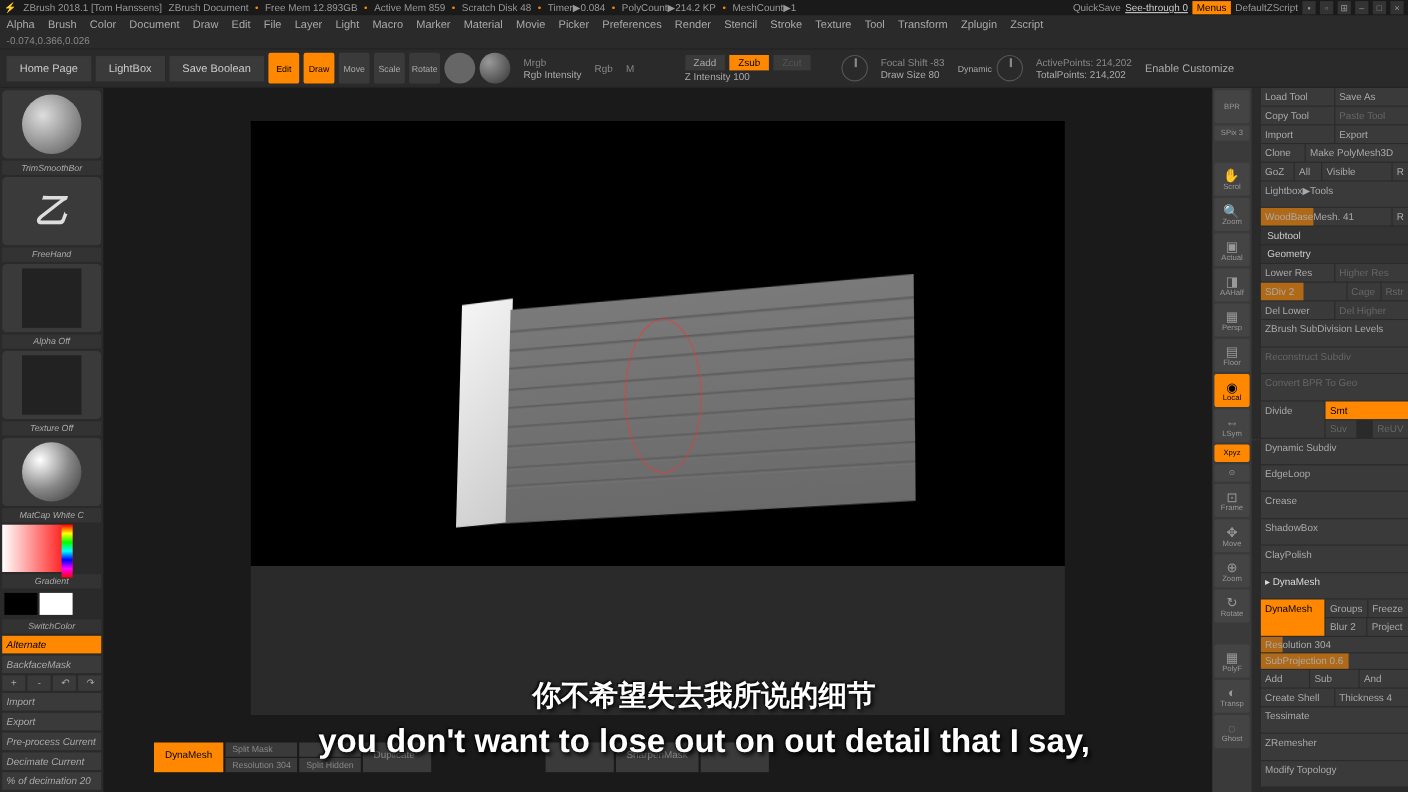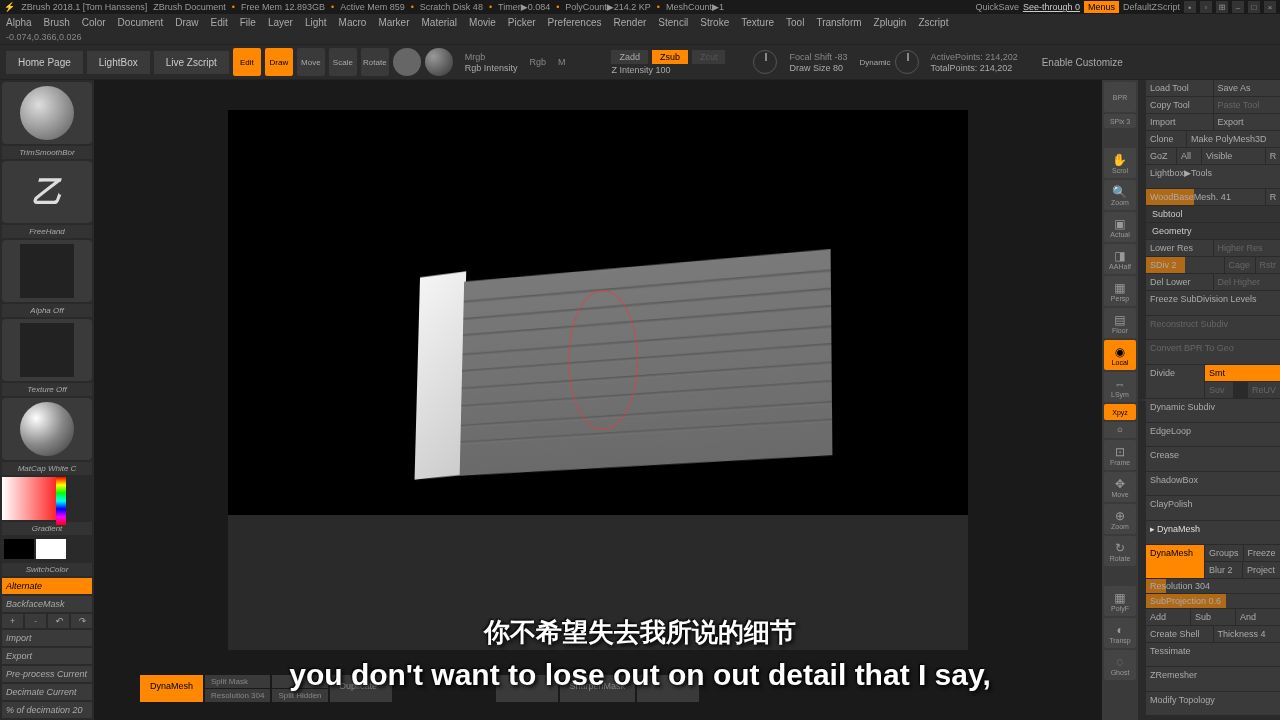--- a/index.html
+++ b/index.html
@@ -136,21 +136,21 @@
   <span>Transform</span>
   <span>Zplugin</span>
   <span>Zscript</span>
 </div>
 
 <div class="coord">-0.074,0.366,0.026</div>
 
 <div class="toolbar">
   <div class="tab-btn">Home Page</div>
   <div class="tab-btn">LightBox</div>
-  <div class="tab-btn">Live Zscript</div>
+  <div class="tab-btn">Save Boolean</div>
   <div class="mode-btn active">
       <span>Edit</span>
     </div>
   <div class="mode-btn active">
       <span>Draw</span>
     </div>
   <div class="mode-btn">
       <span>Move</span>
     </div>
   <div class="mode-btn">
@@ -185,21 +185,21 @@
   <div class="tbgroup">
     <span class="lbl">Focal Shift -83</span>
     <span class="val">Draw Size 80</span>
   </div>
   <span style="font-size:8px;margin-left:8px">Dynamic</span>
   <div class="dial"></div>
   <div class="tbgroup" style="">
     <span class="lbl">ActivePoints: 214,202</span>
     <span class="val">TotalPoints: 214,202</span>
   </div>
-  <span style="margin-left:20px">Enable Customize</span>
+  <span style="margin-left:8px">Enable Customize</span>
 </div>
 
 <div class="main">
 
   <div class="left-panel">
     <div class="lp-slot">
         <div class="brush-sphere"></div>
       </div>
     <div class="lp-label">TrimSmoothBor</div>
     <div class="lp-slot">
@@ -381,21 +381,21 @@
           <div class="fill" style="width:50%"></div>
           <span>SDiv 2</span>
         </div>
       <div class="rp-btn dim" style="flex:0 0 30px">Cage</div>
       <div class="rp-btn dim" style="flex:0 0 24px">Rstr</div>
     </div>
     <div class="rp-row">
         <div class="rp-btn">Del Lower</div>
         <div class="rp-btn dim">Del Higher</div>
       </div>
-    <div class="rp-btn">Freeze SubDivision Levels</div>
+    <div class="rp-btn">ZBrush SubDivision Levels</div>
     <div class="rp-btn dim">Reconstruct Subdiv</div>
     <div class="rp-btn dim">Convert BPR To Geo</div>
     <div class="rp-row">
       <div class="rp-btn" style="flex:0 0 58px">Divide</div>
       <div style="flex:1;display:flex;flex-direction:column;gap:1px">
         <div class="rp-btn active">Smt</div>
         <div style="display:flex;gap:15px">
             <div class="rp-btn dim">Suv</div>
             <div class="rp-btn dim">ReUV</div>
           </div>

